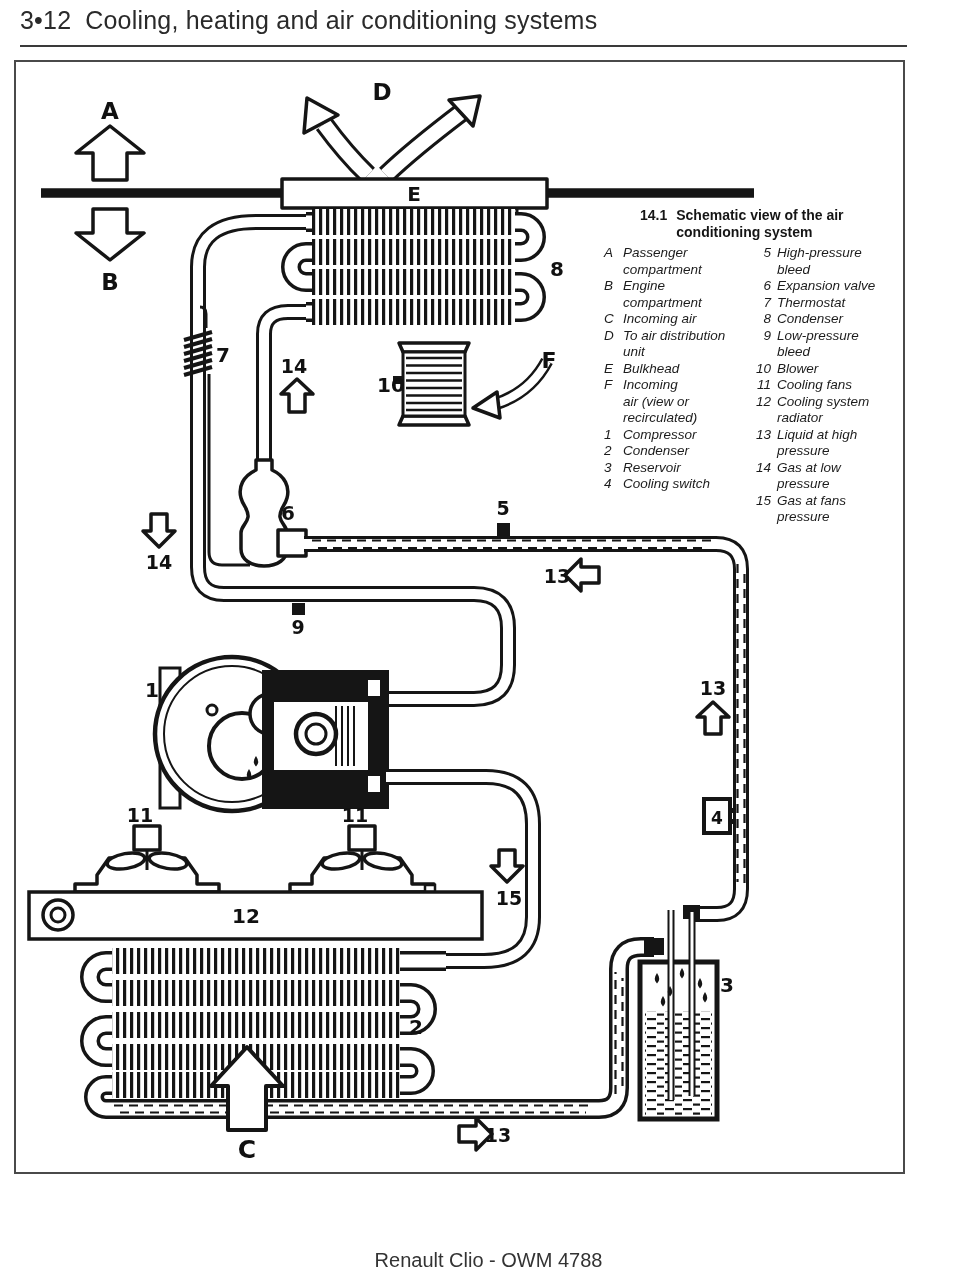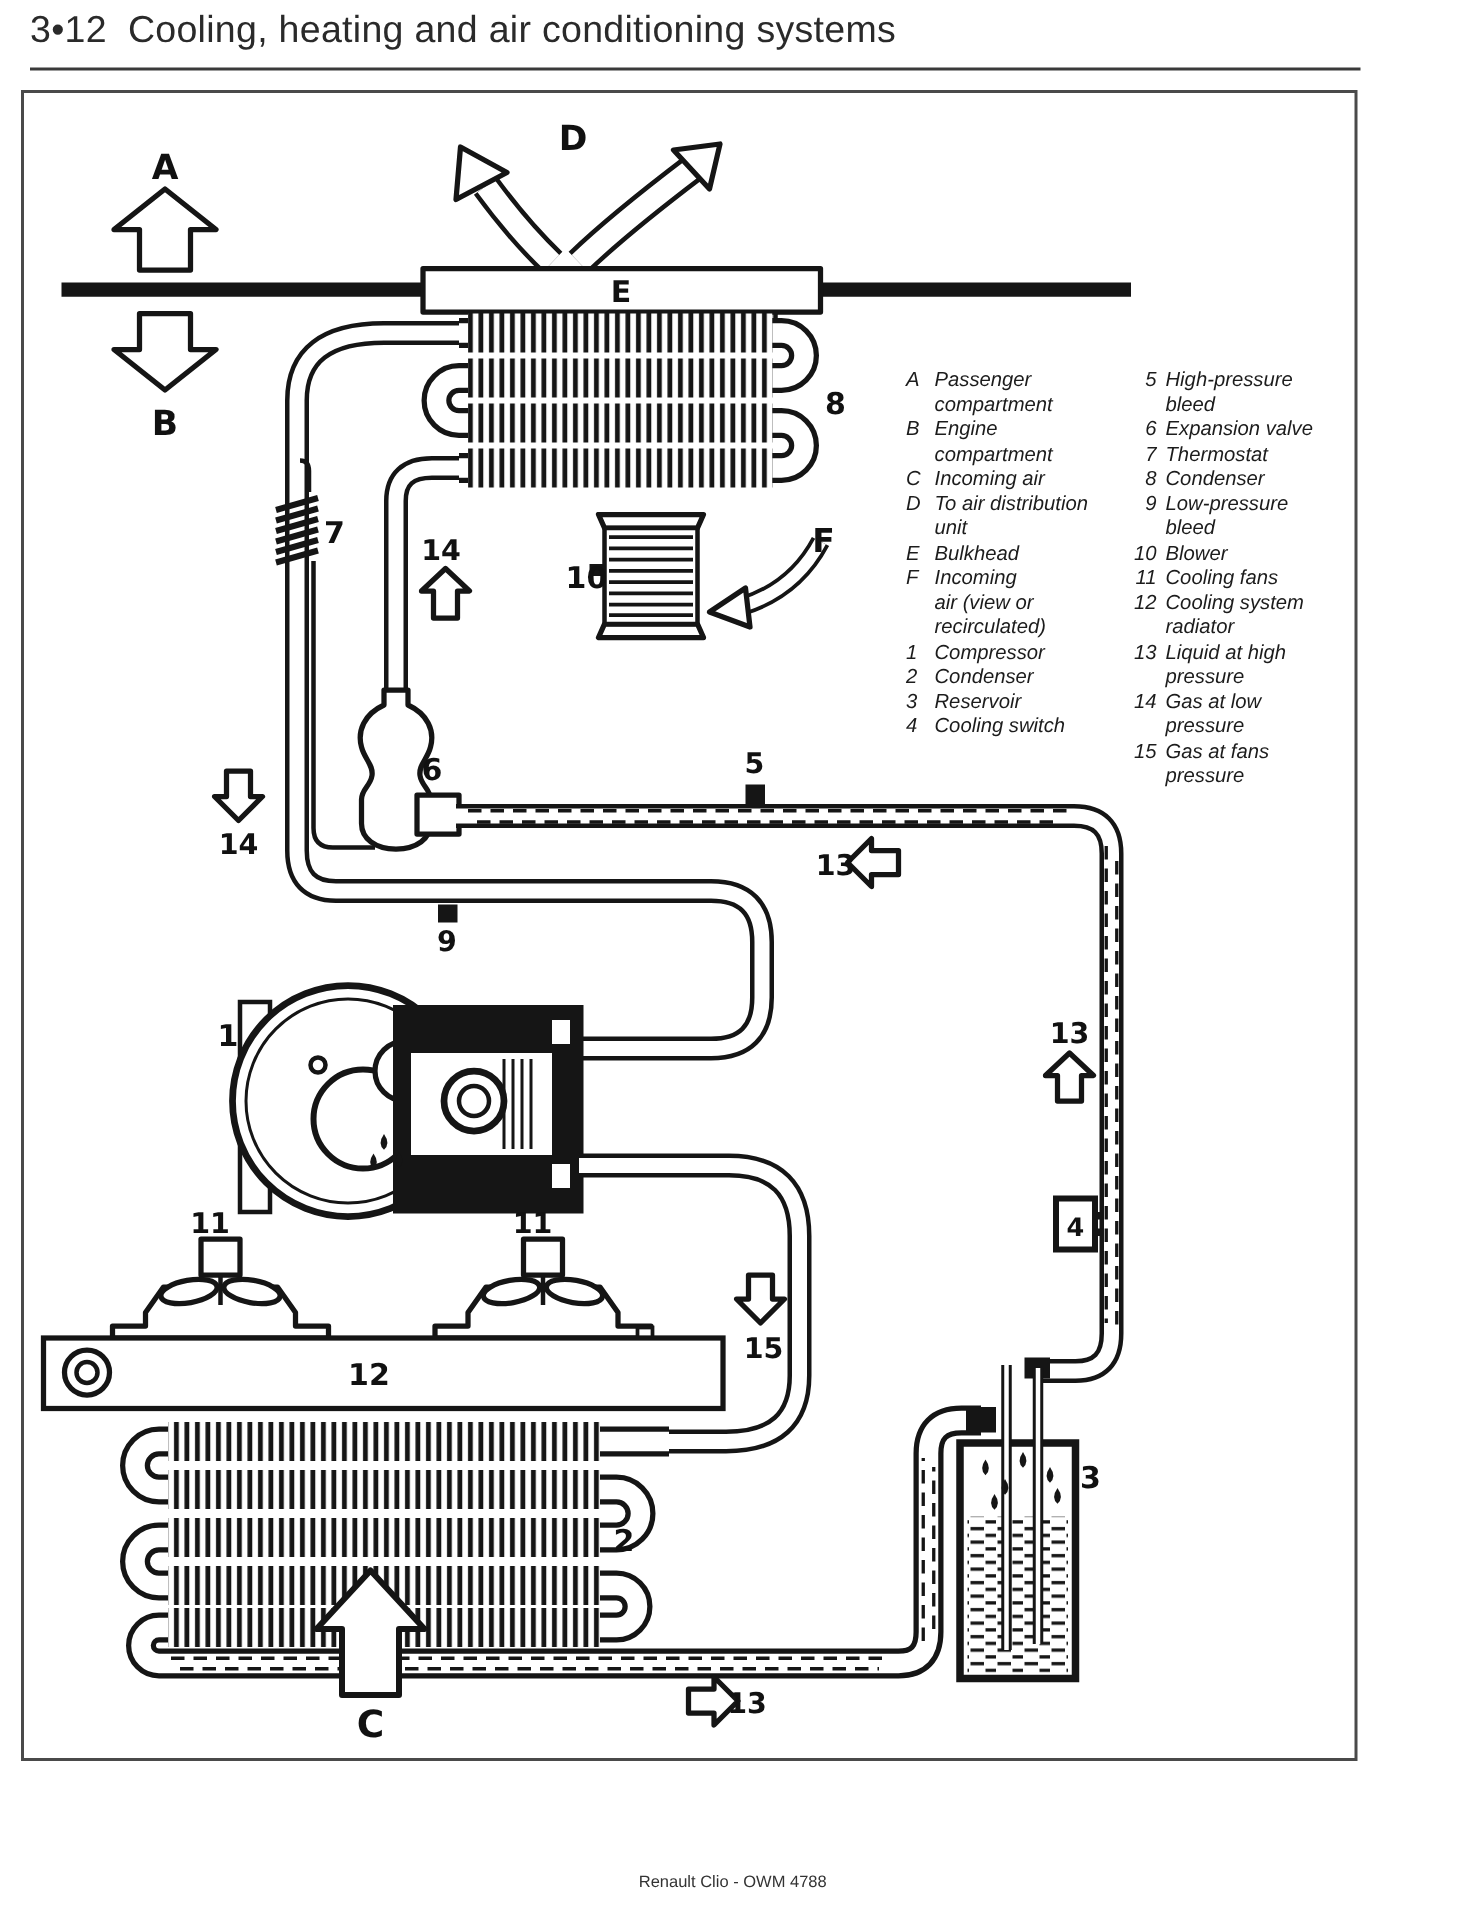--- a/index.html
+++ b/index.html
@@ -12,21 +12,21 @@
   .caption{position:absolute;left:624px;top:145px;width:244px;display:flex;font-weight:bold;font-size:14px;line-height:17px;color:#151515;}
   .caption .cap-num{margin-right:9px;white-space:nowrap;}
   .cap-text{white-space:pre-line;}
   .legend-col{position:absolute;top:183px;font-style:italic;font-size:13.5px;line-height:16.5px;color:#1c1c1c;}
   .legend-left{left:588px;width:150px;}
   .legend-right{left:738px;width:146px;}
   .lg-item{display:flex;}
   .legend-left .lg-key{width:19px;flex:none;}
   .legend-right .lg-key{width:17px;flex:none;text-align:right;margin-right:6px;}
   .lg-label{white-space:pre-line;font-style:italic;}
-  .footer{position:absolute;left:0;top:1249px;width:977px;text-align:center;font-size:11px;color:#333;}
+  .footer{position:absolute;left:0;top:1249px;width:977px;text-align:center;font-size:20px;color:#333;}
   
   .tube-o{stroke:#151515;stroke-width:16;fill:none;}
   .tube-i{stroke:#fff;stroke-width:10;fill:none;}
   .coil-o{stroke:#151515;stroke-width:20;fill:none;}
   .coil-i{stroke:#fff;stroke-width:13;fill:none;}
   .thin{stroke:#151515;stroke-width:3;fill:none;}
   .thin-o{stroke:#151515;stroke-width:7;fill:none;}
   .thin-i{stroke:#fff;stroke-width:3;fill:none;}
   .dash{stroke:#151515;stroke-width:2.2;fill:none;stroke-dasharray:9 6;}
   .outline{fill:#fff;stroke:#151515;stroke-width:3.5;stroke-linejoin:round;}
@@ -239,20 +239,25 @@
   <text class="lbl" x="124" y="760" font-size="19">11</text>
   <text class="lbl" x="339" y="760" font-size="19">11</text>
   <text class="lbl" x="230" y="861" font-size="20">12</text>
   <text class="lbl" x="493" y="843" font-size="19">15</text>
   <text class="lbl" x="400" y="972" font-size="20">2</text>
   <text class="lbl" x="711" y="930" font-size="20" text-anchor="start">3</text>
   <text class="lbl" x="231" y="1096" font-size="25">C</text>
   <text class="lbl" x="482" y="1080" font-size="19" text-anchor="start">13</text>
 </svg>
 
+<div class="caption">
+  <span class="cap-num">14.1</span>
+  <span class="cap-text">Schematic view of the air
+conditioning system</span>
+</div>
 
 <div class="legend-col legend-left">
   <div class="lg-item">
         <span class="lg-key">A</span>
         <span class="lg-label">Passenger
 compartment</span>
       </div>
   <div class="lg-item">
         <span class="lg-key">B</span>
         <span class="lg-label">Engine

